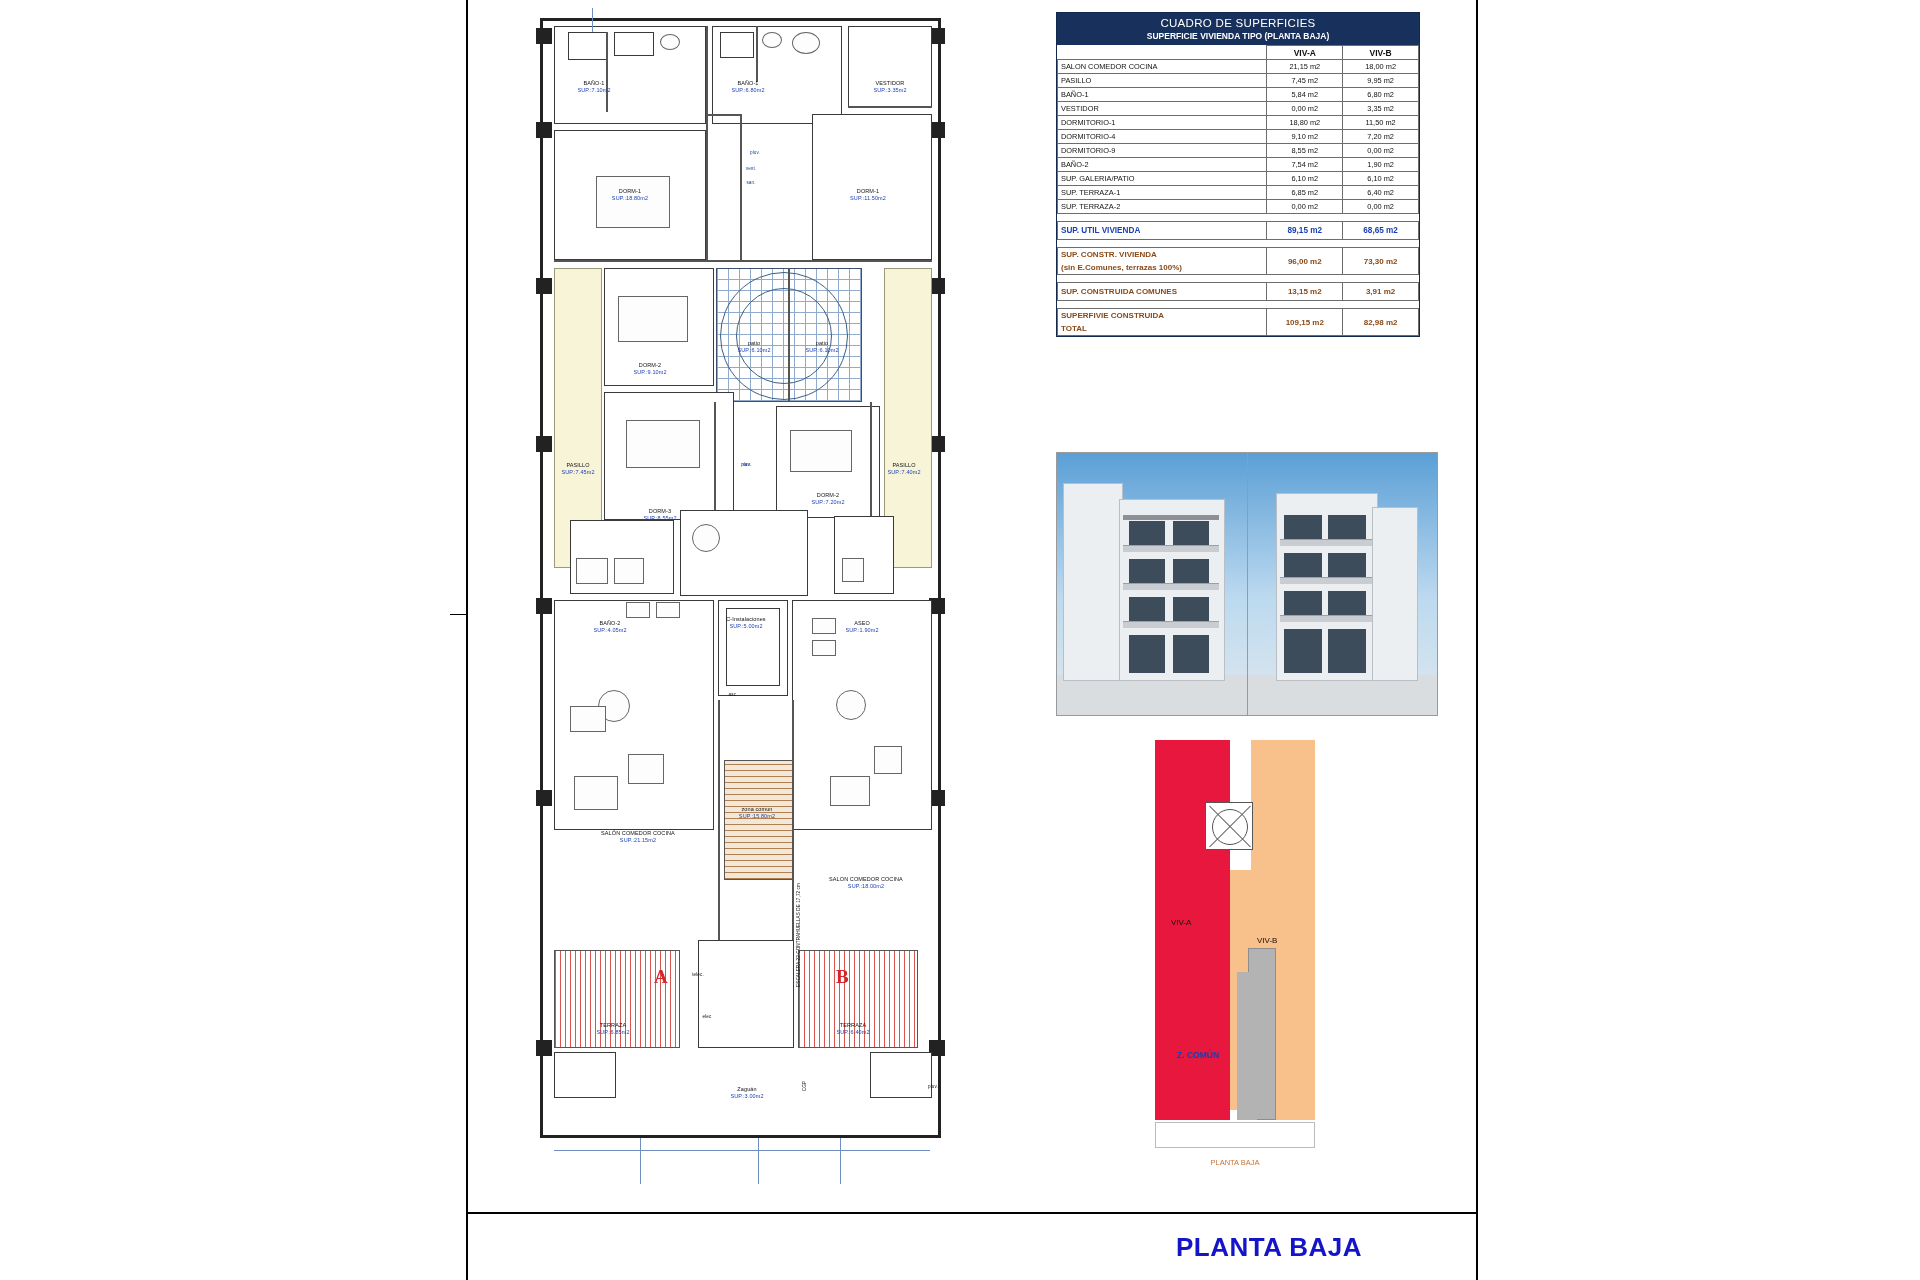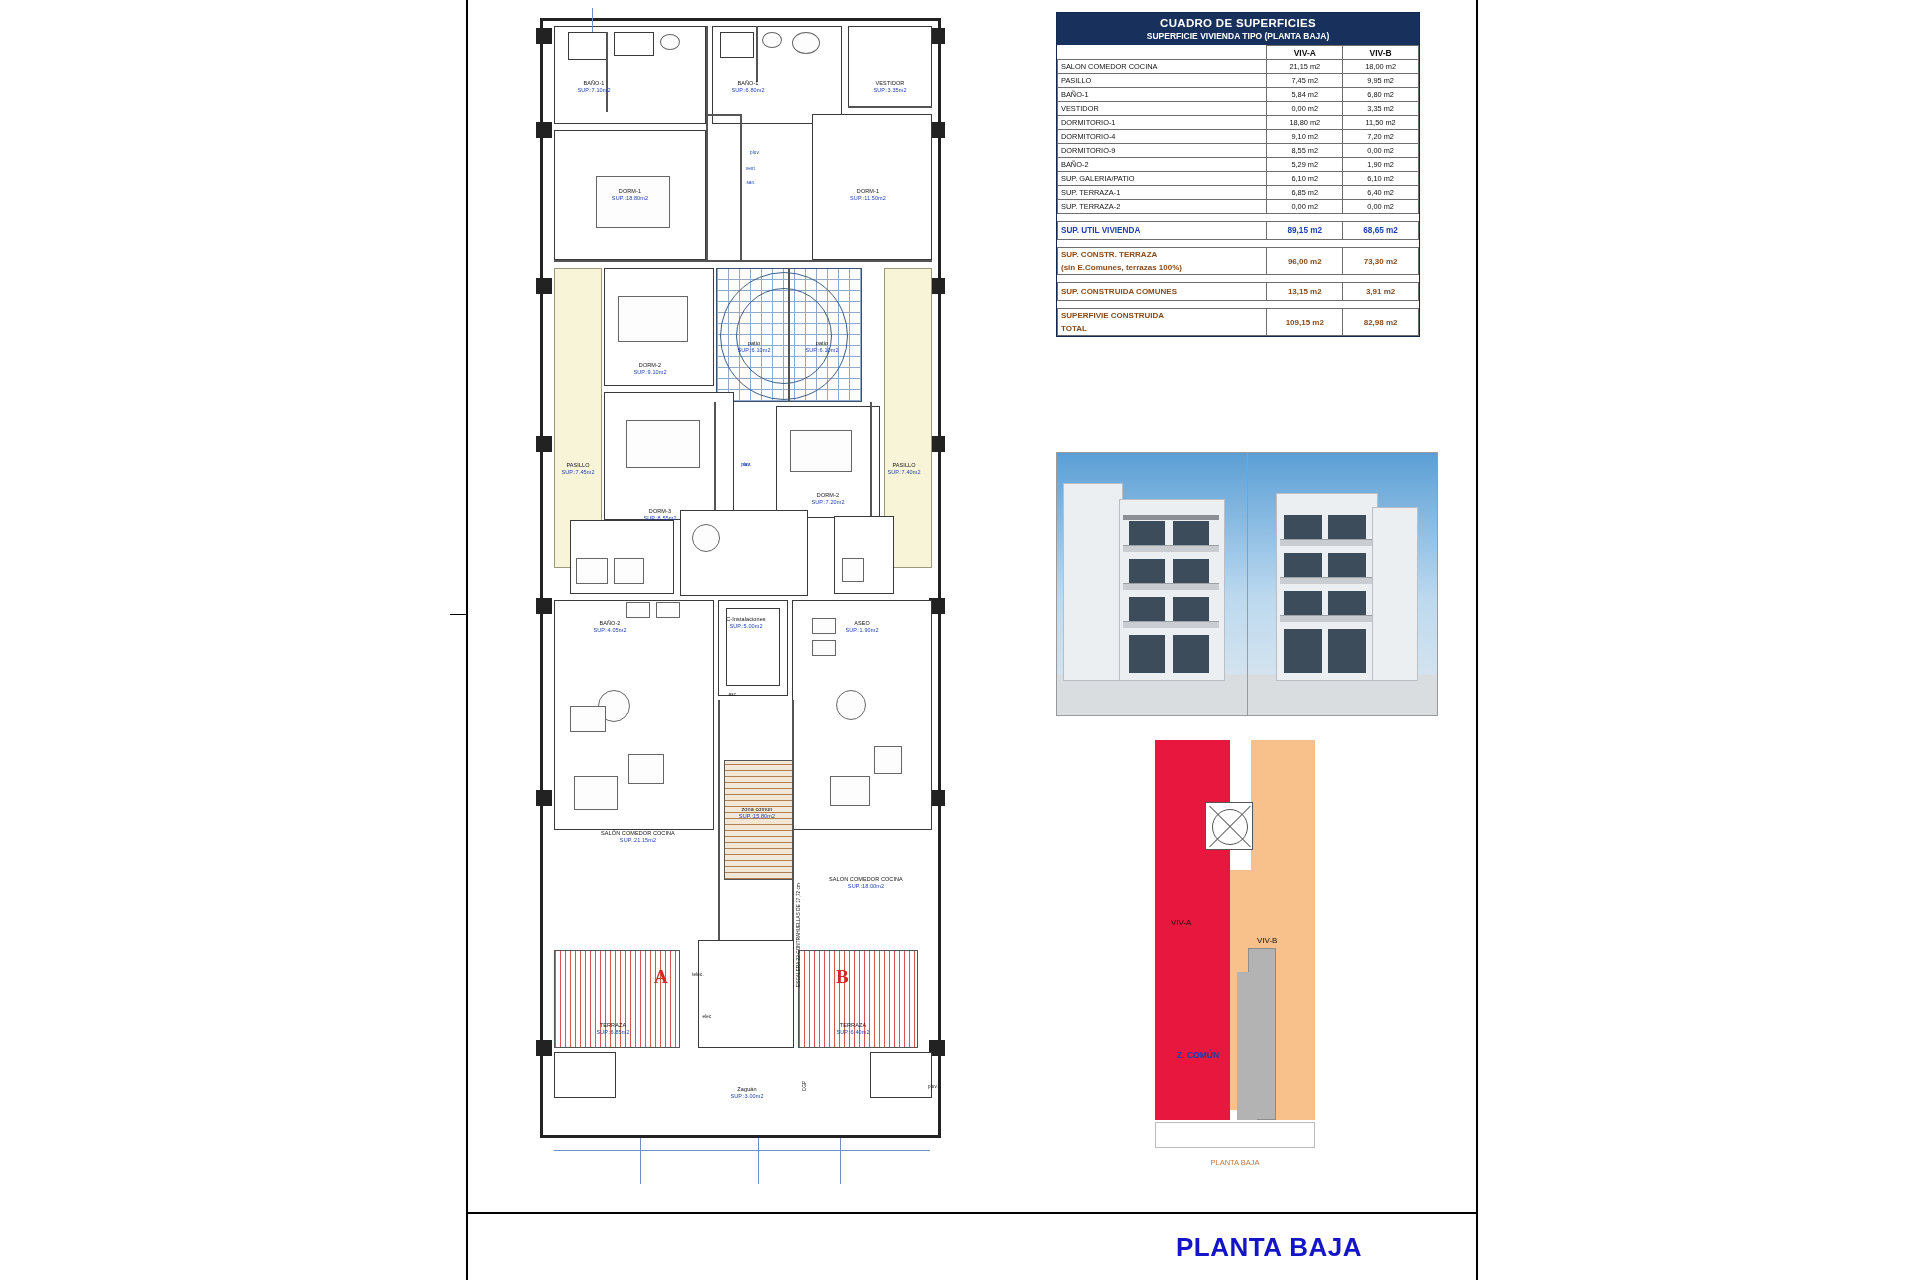--- a/index.html
+++ b/index.html
@@ -71,21 +71,21 @@
     font-family:"Liberation Serif", serif;
   }
 
   
   .table-box {
     position:absolute; left:1056px; top:12px; width:362px;
     border:1px solid #12294f; background:#ffffff;
   }
   .table-title {
     background:#18305c; color:#ffffff; text-align:center;
-    font-size:11.5px; font-weight:bold; padding:4px 0 2px; letter-spacing:.3px;
+    font-size:11.5px; font-weight:normal; padding:4px 0 2px; letter-spacing:.3px;
   }
   .table-sub {
     background:#18305c; color:#ffffff; text-align:center;
     font-size:8.5px; font-weight:bold; padding:0 0 4px;
   }
   table.sup {
     width:100%; border-collapse:collapse; font-size:7.4px; color:#111;
   }
   table.sup td {
     border:1px solid #6d6d6d; padding:1px 3px; height:11px;
@@ -414,21 +414,21 @@
             <td class="val">9,10  m2</td>
             <td class="val">7,20  m2</td>
           </tr>
       <tr>
             <td class="name">DORMITORIO-9</td>
             <td class="val">8,55  m2</td>
             <td class="val">0,00  m2</td>
           </tr>
       <tr>
             <td class="name">BAÑO-2</td>
-            <td class="val">5,29  m2</td>
+            <td class="val">7,54  m2</td>
             <td class="val">1,90  m2</td>
           </tr>
       <tr>
             <td class="name">SUP. GALERIA/PATIO</td>
             <td class="val">6,10  m2</td>
             <td class="val">6,10  m2</td>
           </tr>
       <tr>
             <td class="name">SUP. TERRAZA-1</td>
             <td class="val">6,85  m2</td>
@@ -452,21 +452,21 @@
         <td class="val">68,65 m2</td>
       </tr>
 
       <tr class="spacer">
             <td class="nb"></td>
             <td class="nb"></td>
             <td class="nb"></td>
           </tr>
 
       <tr class="constr">
-        <td class="name" style="border-bottom:none;">SUP. CONSTR. TERRAZA</td>
+        <td class="name" style="border-bottom:none;">SUP. CONSTR. VIVIENDA</td>
         <td class="val" rowspan="2">96,00  m2</td>
         <td class="val" rowspan="2">73,30  m2</td>
       </tr>
       <tr class="constr">
         <td class="name" style="border-top:none;">(sin E.Comunes, terrazas 100%)</td>
       </tr>
 
       <tr class="spacer">
             <td class="nb"></td>
             <td class="nb"></td>

